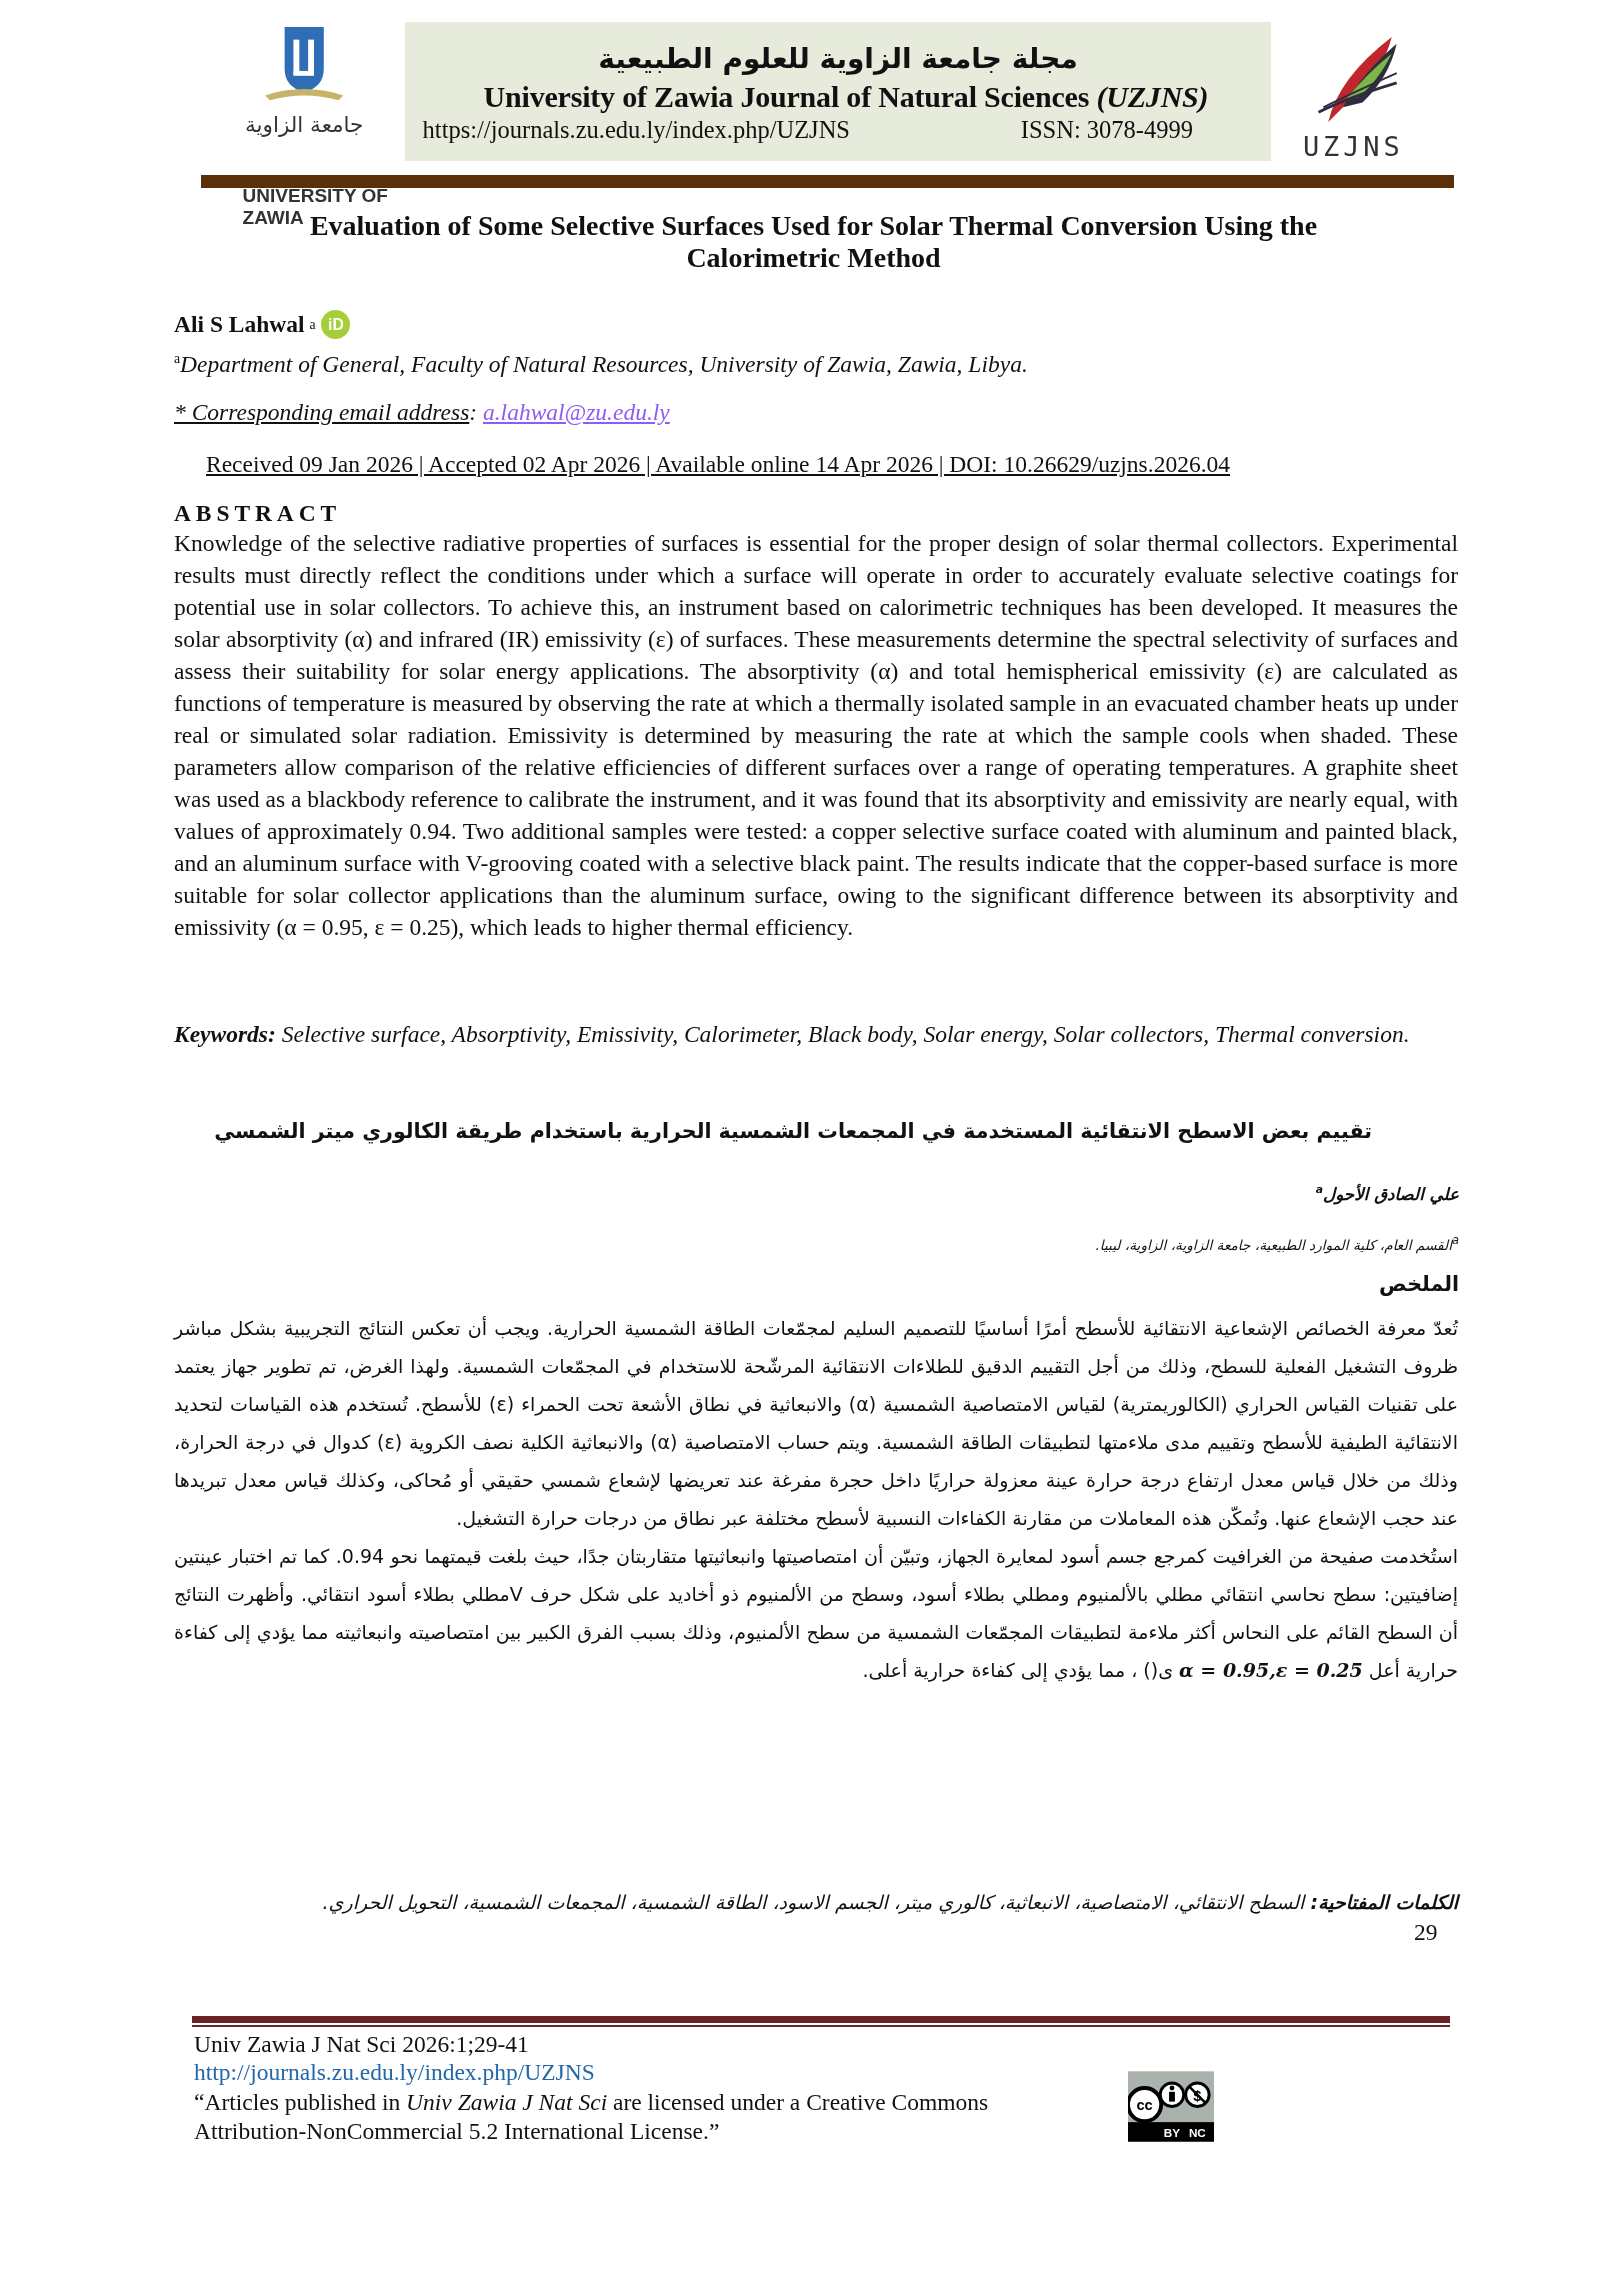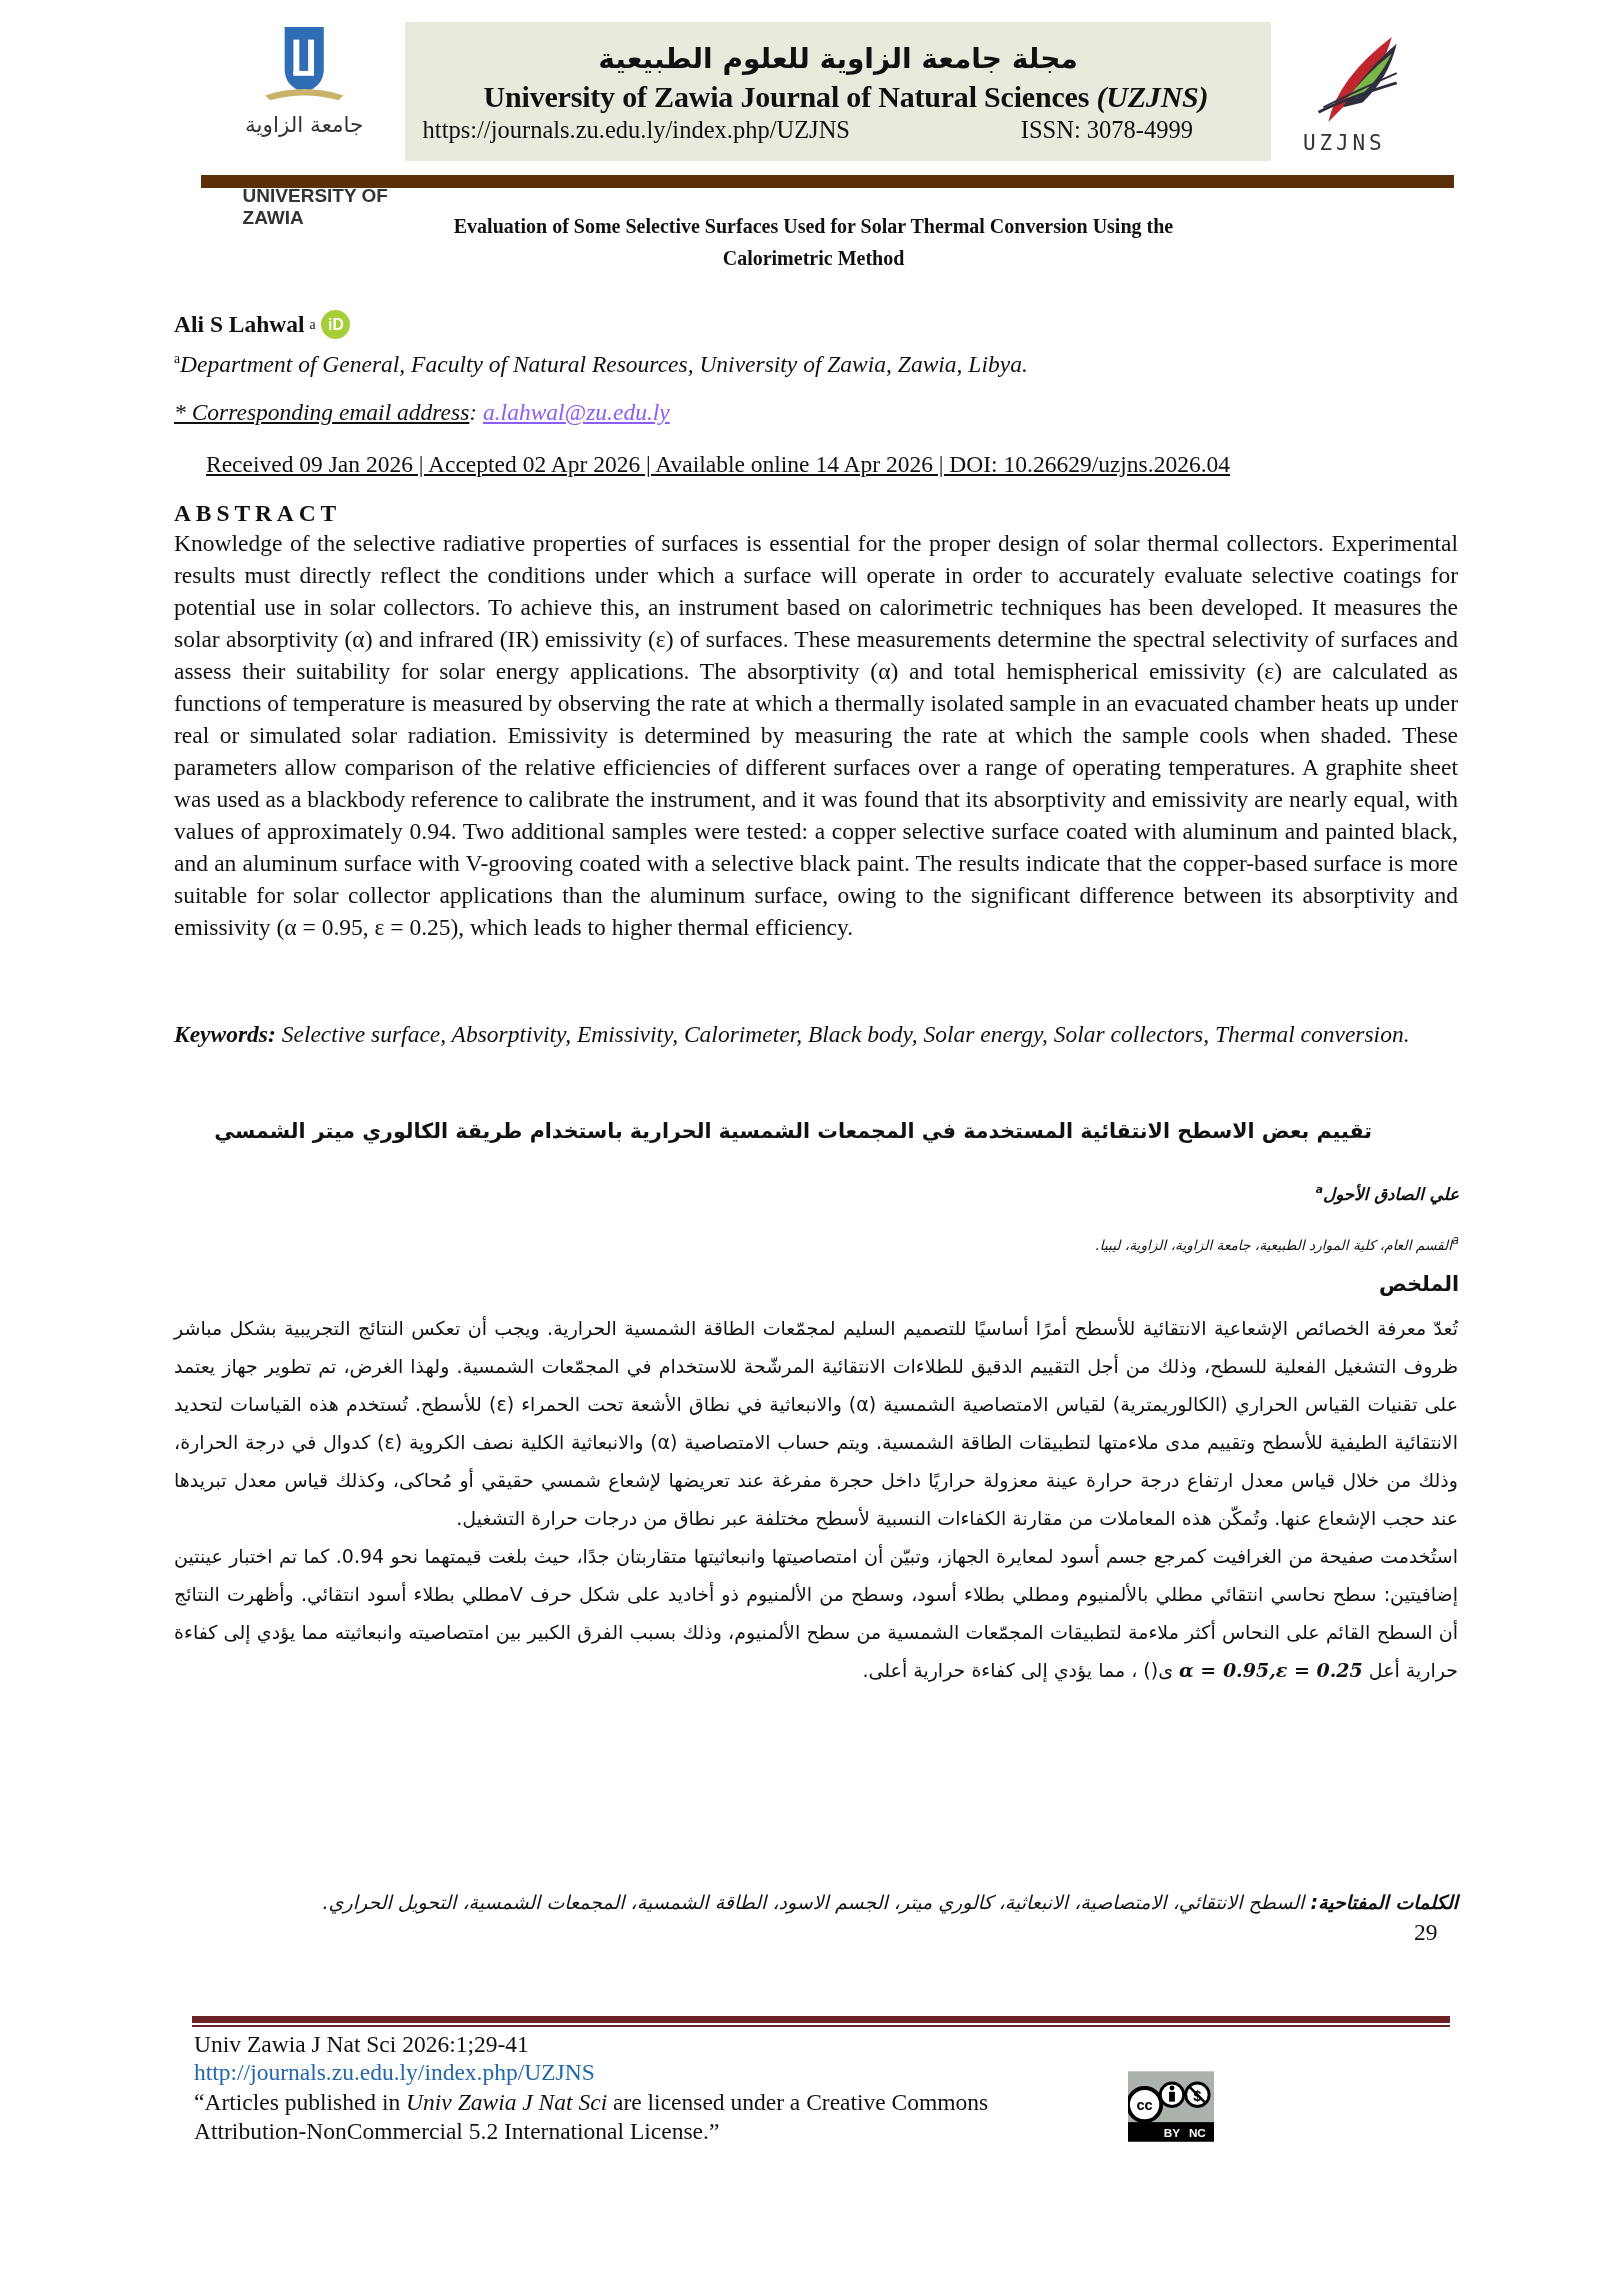--- a/index.html
+++ b/index.html
@@ -16,21 +16,21 @@
     left: 405px; top: 21.6px; width: 866px; height: 139px;
     background: #e6ebdc; text-align: center;
   }
   .header-ar { font-family: "DejaVu Sans", sans-serif; font-weight: bold; font-size: 28px; margin-top: 20px; direction: rtl; }
   .header-en { font-family: "Liberation Serif", serif; font-weight: bold; font-size: 30px; margin-top: 5.9px; letter-spacing: -0.2px; padding-left: 16px; }
   .header-en i { font-style: italic; }
   .header-url-row { display: flex; justify-content: space-between; padding: 2px 78px 0 17.6px; font-size: 24.5px; }
   .header-bar { left: 201px; top: 175px; width: 1253px; height: 12.7px; background: #5c2f0b; }
 
   
-  .title { left: 157px; top: 210px; width: 1313px; text-align: center; font-weight: bold; font-size: 20px; line-height: 32px; }
+  .title { left: 157px; top: 210px; width: 1313px; text-align: center; font-weight: bold; font-size: 28px; line-height: 32px; }
   .author { left: 174px; top: 310px; font-weight: bold; font-size: 23.5px; display: flex; align-items: center; }
   .author sup { font-size: 13.7px; margin-left: 4.9px; font-weight: normal; }
   .orcid { width: 29px; height: 29px; border-radius: 50%; background: #a6ce39; color: #fff; font-family: "Liberation Sans", sans-serif; font-size: 15.7px; font-weight: bold; display: inline-flex; align-items: center; justify-content: center; margin-left: 5.9px; }
   .affil { left: 174px; top: 351px; font-style: italic; font-size: 23.5px; }
   .affil sup { font-size: 13.7px; font-style: normal; }
   .email-row { left: 174px; top: 399px; font-style: italic; font-size: 23.5px; }
   .email-row .lbl { text-decoration: underline; }
   .email-row a { color: #8b5cf6; text-decoration: underline; }
   .dates { left: 206px; top: 451px; font-size: 23.5px; text-decoration: underline; }
 
@@ -91,21 +91,21 @@
 </div>
 
 <div class="abs logo-right">
   <svg width="127" height="98" viewBox="0 0 130 100">
     <path d="M30 95 Q40 50 95 8 Q85 45 55 70 Z" fill="#c0272d"></path>
     <path d="M45 80 Q65 45 100 15 Q92 50 65 75 Z" fill="#2d2d3f"></path>
     <path d="M48 72 Q70 45 95 25 Q80 55 60 70 Z" fill="#7ab648"></path>
     <path d="M20 85 Q50 70 100 55" stroke="#2d2d3f" stroke-width="3" fill="none"></path>
     <path d="M25 80 Q55 65 100 45" stroke="#2d2d3f" stroke-width="2" fill="none"></path>
   </svg>
-  <div style="font-family:'DejaVu Sans Mono',monospace;font-size:21px;letter-spacing:3.9px;color:#333;margin-left:3.9px;">UZJNS</div>
+  <div style="font-family:'DejaVu Sans Mono',monospace;font-size:27px;letter-spacing:3.9px;color:#333;margin-left:3.9px;">UZJNS</div>
 </div>
 
 <div class="abs header-bar"></div>
 
 <div class="abs title">
   <div>Evaluation of Some Selective Surfaces Used for Solar Thermal Conversion Using the</div>
   <div>Calorimetric Method</div>
 </div>
 
 <div class="abs author">

